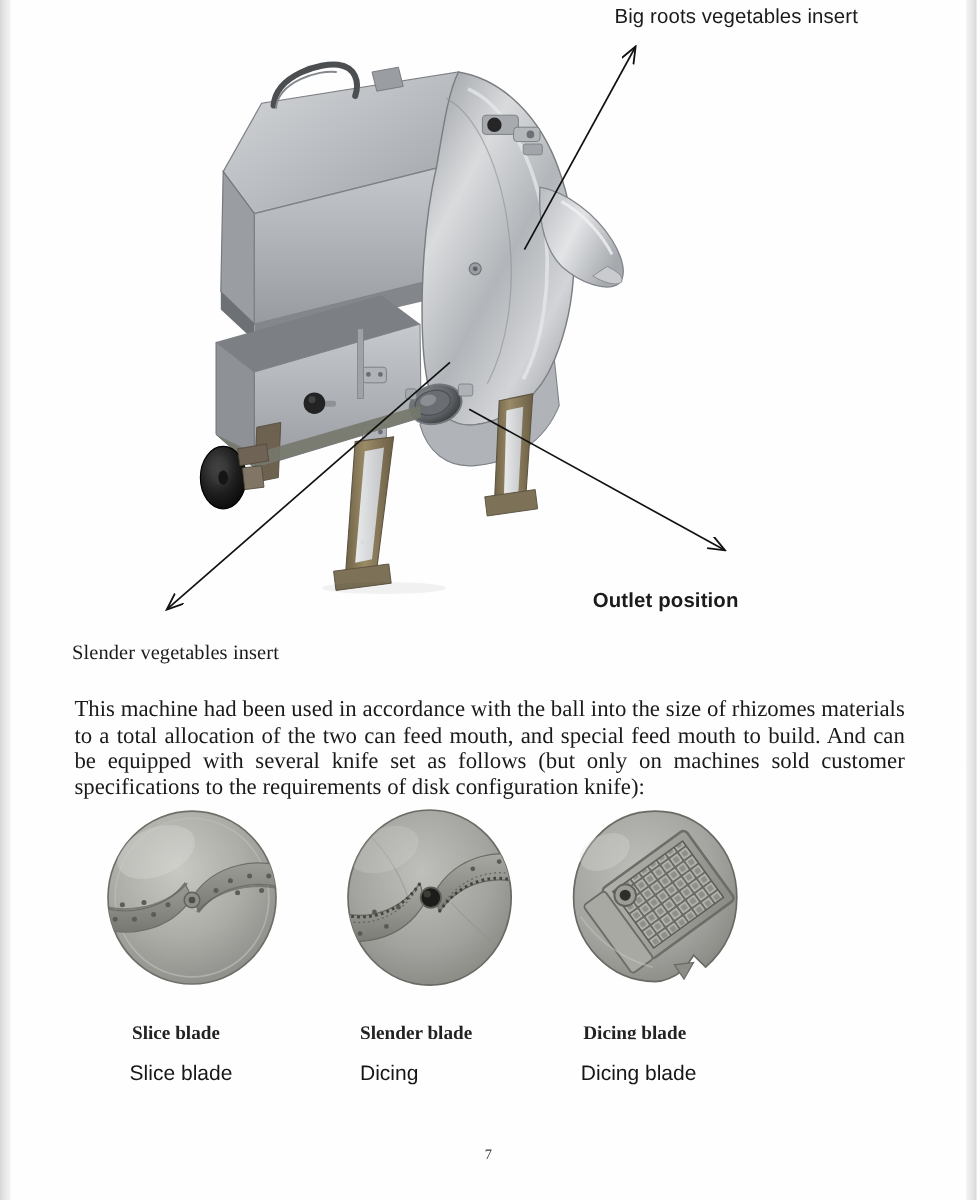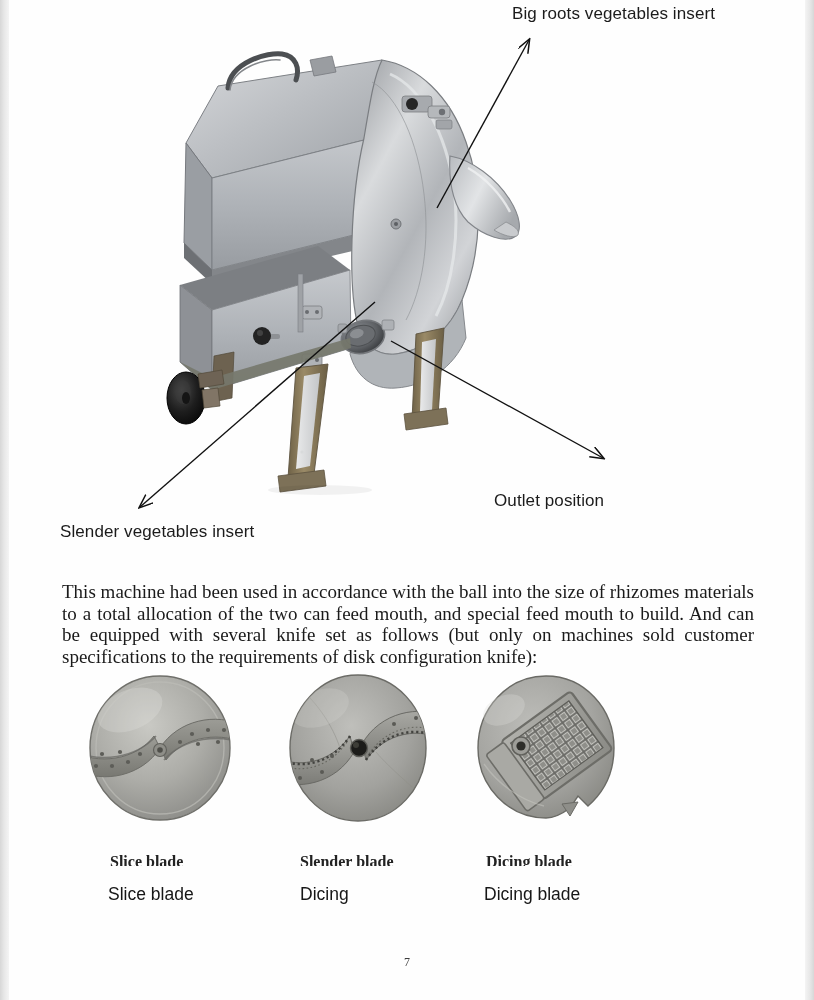--- a/index.html
+++ b/index.html
@@ -280,23 +280,23 @@
         <path d="M0,0 L10,4 L0,8" fill="none" stroke="#111" stroke-width="1.1"></path>
       </marker>
     </defs>
     <line x1="437" y1="208" x2="529" y2="40" stroke="#111" stroke-width="1.4" marker-end="url(#arrowhead)"></line>
     <line x1="375" y1="302" x2="140" y2="507" stroke="#111" stroke-width="1.4" marker-end="url(#arrowhead)"></line>
     <line x1="391" y1="341" x2="603" y2="458" stroke="#111" stroke-width="1.4" marker-end="url(#arrowhead)"></line>
   </svg>
 
   <div class="callout" style="left:512px; top:4px;">Big roots vegetables insert</div>
 
-  <div class="callout" style="left:494px; top:491px;">Outlet position</div>
-
-  <div class="callout" style="left:60px; top:522px;">Slender vegetables insert</div>
+  <div class="callout" style="left:494px; top:491px;font-weight:bold;">Outlet position</div>
+
+  <div class="callout" style="left:60px; top:534px;font-family:Liberation Serif, serif;">Slender vegetables insert</div>
 
   <p class="body-para">This machine had been used in accordance with the ball into the size of rhizomes materials to a total allocation of the two can feed mouth, and special feed mouth to build. And can be equipped with several knife set as follows (but only on machines sold customer specifications to the requirements of disk configuration knife):</p>
 
   <div class="blades">
 
     <div class="blade-cell c0">
       <svg class="blade-img" viewBox="0 0 178 160">
         <defs>
           <radialGradient id="sliceDisc" cx="0.42" cy="0.34" r="0.78">
             <stop offset="0%" stop-color="#c9c9c4"></stop>

